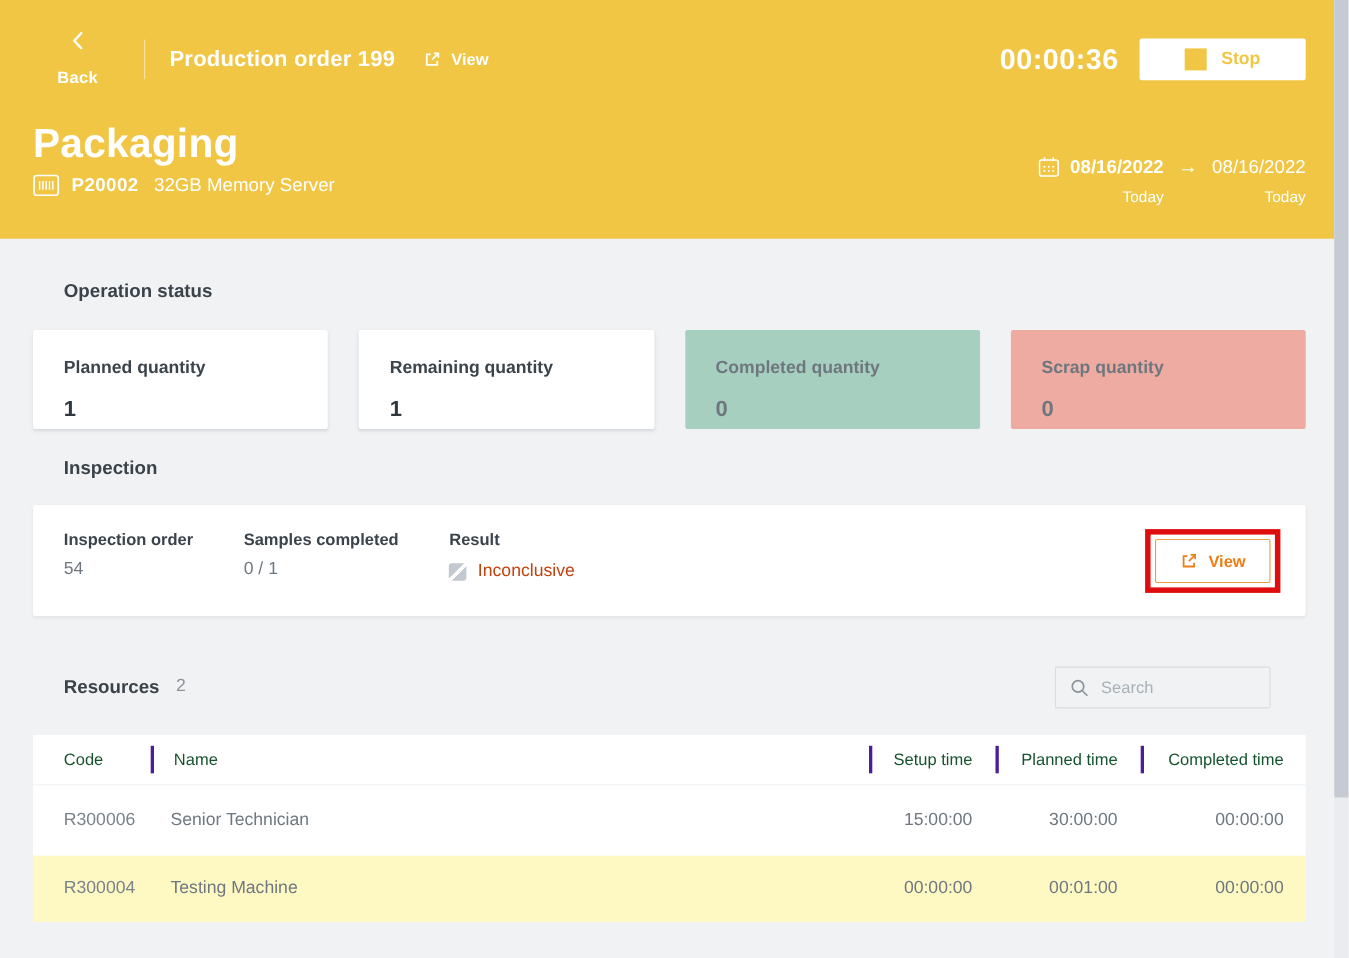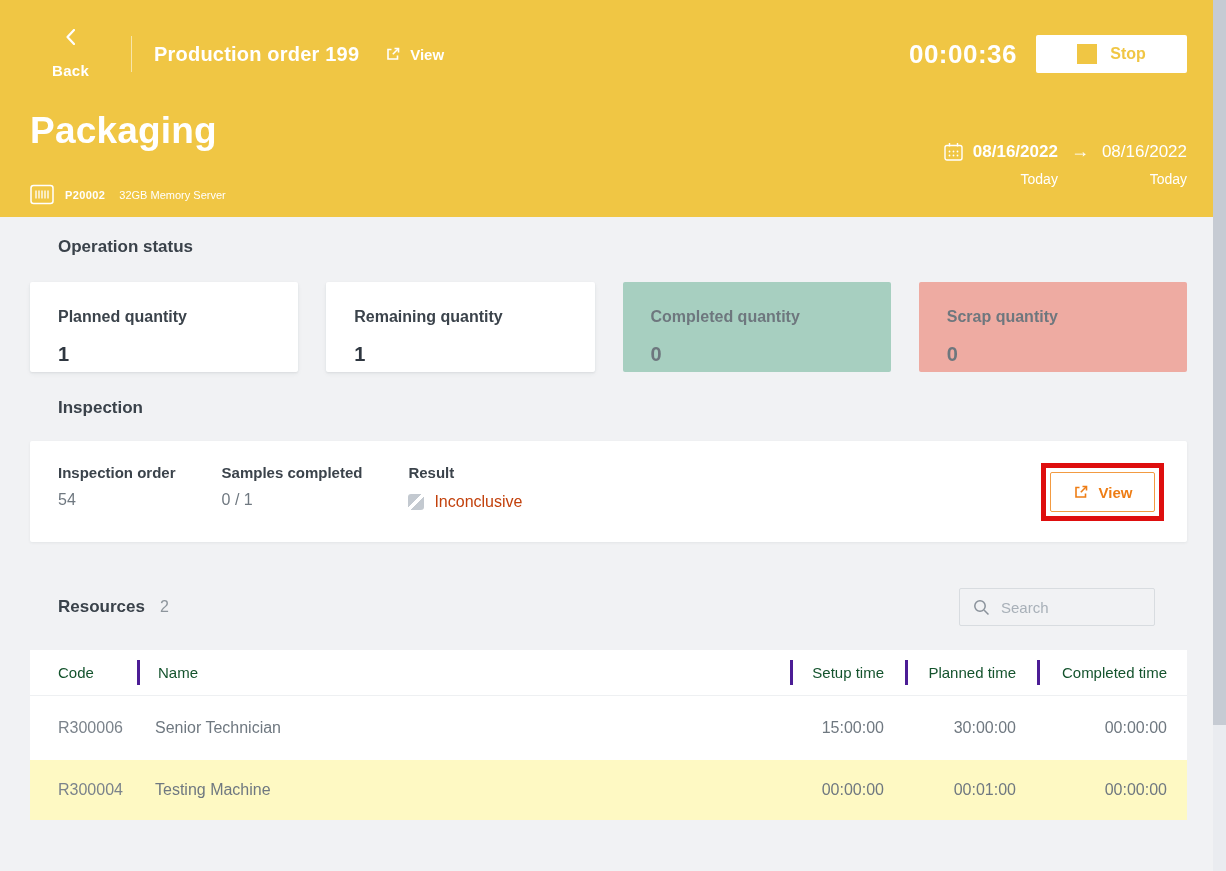--- a/index.html
+++ b/index.html
@@ -16,38 +16,38 @@
   .sep { width: 1px; height: 36px; background: rgba(255,255,255,.55); margin: 0 22px 0 42px; }
   .po-title { font-size: 20px; font-weight: 700; letter-spacing: .2px; }
   .po-view { display: flex; align-items: center; gap: 9px; margin-left: 26px; cursor: pointer;
              font-size: 15px; font-weight: 700; }
   .timer { margin-left: auto; margin-right: 19px; font-size: 26px; font-weight: 700; letter-spacing: .5px; }
   .stop-btn { width: 151px; height: 38px; background: #fff; border: none; border-radius: 2px;
               display: flex; align-items: center; justify-content: center; gap: 13px; cursor: pointer;
               color: #f0c644; font-family: inherit; font-size: 16px; font-weight: 700; }
   .stop-square { width: 20px; height: 20px; background: #f0c644; }
   .op-title { margin: 37px 0 0 0; font-size: 37px; font-weight: 700; letter-spacing: .2px; }
-  .product-line { margin-top: 32px; display: flex; align-items: center; gap: 11px; font-size: 11px; }
+  .product-line { margin-top: 6px; display: flex; align-items: center; gap: 11px; font-size: 17px; }
   .product-code { font-weight: 700; letter-spacing: .4px; }
   .product-name { font-weight: 400; margin-left: 3px; }
   .dates { position: absolute; top: 141px; right: 26px;
            display: grid; grid-template-columns: auto auto auto; column-gap: 13px; row-gap: 9px;
            align-items: center; justify-items: end; }
   .date-cell { display: flex; align-items: center; gap: 10px; font-size: 17px; }
   .date-start { font-weight: 700; }
   .date-end { font-weight: 400; }
   .date-arrow { font-size: 18px; font-weight: 400; }
   .date-hint { font-size: 14px; font-weight: 400; }
   .hint-start { grid-column: 1; }
   .hint-end { grid-column: 3; }
 
   
   main { padding: 0 26px 0 30px; }
   .section-heading { margin: 0 0 0 28px; font-size: 17px; font-weight: 700; color: #3a424a; }
-  .h-opstatus { padding-top: 20px; }
+  .h-opstatus { padding-top: 38px; }
   .h-inspection { padding-top: 26px; }
 
   .cards { margin-top: 25px; display: flex; gap: 28px; }
   .card { flex: 1 1 0; height: 90px; border-radius: 2px; padding: 26px 28px; }
   .card.white { background: #fff; box-shadow: 0 1px 2px rgba(40,50,60,.08), 0 2px 5px rgba(40,50,60,.05); }
   .card.green { background: #a7cfc0; }
   .card.pink  { background: #eeaba2; }
   .card-label { font-size: 16px; font-weight: 700; color: #3b434b; }
   .card-value { margin-top: 17px; font-size: 20px; font-weight: 700; color: #2f3740; }
   .card.green .card-label, .card.pink .card-label,
@@ -62,21 +62,21 @@
   .result-value { display: flex; align-items: center; gap: 10px; color: #c2410c; margin-top: 12px; }
   .inconclusive-icon { width: 16px; height: 16px; border-radius: 3px; flex: none;
       background: linear-gradient(135deg, #c3c9d0 43%, #ffffff 43%, #ffffff 57%, #c3c9d0 57%); }
   .annotation-box { position: absolute; top: 22px; right: 23px; width: 123px; height: 58px;
                     border: 5px solid #de0e0e; display: flex; align-items: center; justify-content: center; }
   .view-btn { width: 105px; height: 40px; background: #fff; border: 1px solid #f29b42; border-radius: 2px;
               display: flex; align-items: center; justify-content: center; gap: 10px; cursor: pointer;
               color: #ee7d15; font-family: inherit; font-size: 15px; font-weight: 700; }
 
   .resources-head { margin-top: 46px; display: flex; justify-content: space-between; align-items: center; height: 38px; }
-  .resources-title-wrap { display: flex; align-items: center; margin-left: 28px; }
+  .resources-title-wrap { display: flex; margin-left: 28px; }
   .resources-title { font-size: 17px; font-weight: 700; color: #3a424a; }
   .resources-count { margin-left: 15px; font-size: 16px; color: #8d959c; }
   .search-box { position: relative; width: 196px; height: 38px; margin-right: 32px;
                 border: 1px solid #d8dce0; border-radius: 2px; background: transparent; }
   .search-box svg { position: absolute; left: 13px; top: 10px; }
   .search-input { width: 100%; height: 100%; border: none; background: transparent; outline: none;
                   padding: 0 8px 0 41px; font-family: inherit; font-size: 15px; color: #4a525a; }
   .search-input::placeholder { color: #a8b0b8; }
 
   .table { margin-top: 24px; }

